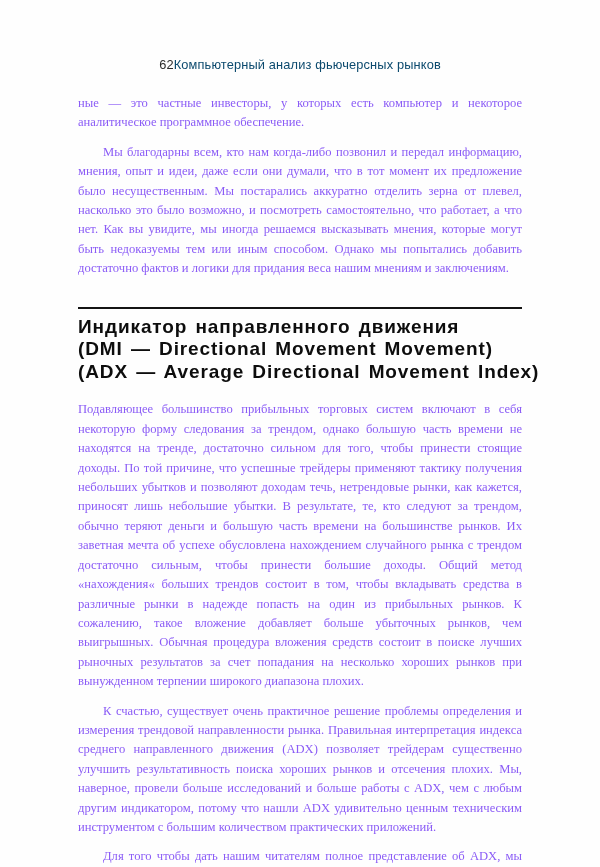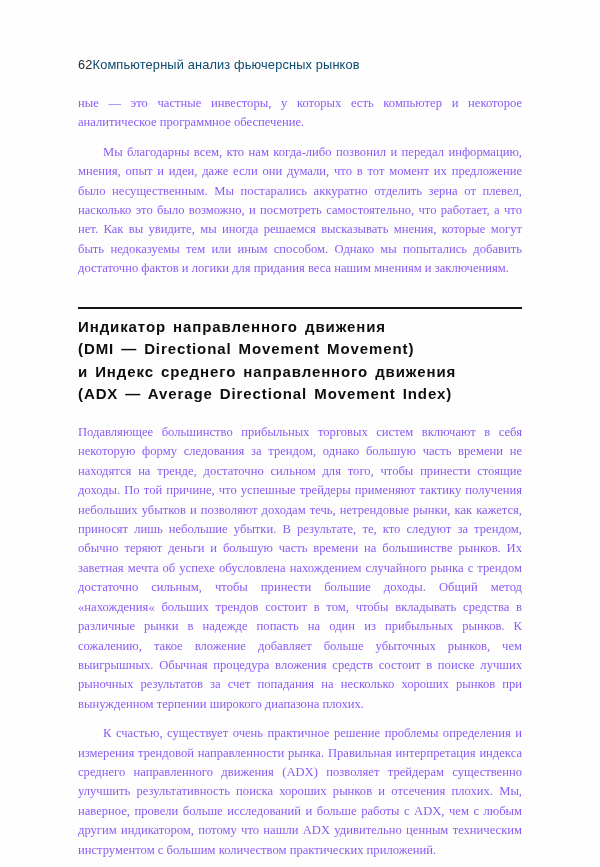--- a/index.html
+++ b/index.html
@@ -26,21 +26,21 @@
   }
 
   
   .running-head {
     position: absolute;
     left: 78px;
     top: 57px;
     width: 444px;
     display: flex;
     align-items: baseline;
-    justify-content: flex-start;
+    justify-content: center;
     font-family: "Liberation Sans", "DejaVu Sans", sans-serif;
     font-size: 12.8px;
     color: #2b2b2b;
     letter-spacing: 0.15px;
   }
   .folio {
     font-family: "Liberation Sans", "DejaVu Sans", sans-serif;
     font-size: 12.8px;
     color: #2b2b2b;
   }
@@ -83,21 +83,21 @@
   .section-rule {
     width: 444px;
     height: 2px;
     background: #141414;
     margin-bottom: 7px;
   }
   h2.section-title {
     margin: 0;
     font-family: "Liberation Sans", "DejaVu Sans", sans-serif;
     font-weight: bold;
-    font-size: 15px;
+    font-size: 19px;
     line-height: 22.6px;
     letter-spacing: 0.9px;
     color: #0d0d0d;
     word-spacing: 2px;
   }
   h2.section-title .ln {
     display: block;
     white-space: nowrap;
   }
 
@@ -120,21 +120,20 @@
     <div class="intro-block">
       <p class="body">ные — это частные инвесторы, у которых есть компьютер и некоторое аналитическое программное обеспечение.</p>
       <p class="body indent">Мы благодарны всем, кто нам когда-либо позвонил и передал информацию, мнения, опыт и идеи, даже если они думали, что в тот момент их предложение было несущественным. Мы постарались аккуратно отделить зерна от плевел, насколько это было возможно, и посмотреть самостоятельно, что работает, а что нет. Как вы увидите, мы иногда решаемся высказывать мнения, которые могут быть недоказуемы тем или иным способом. Однако мы попытались добавить достаточно фактов и логики для придания веса нашим мнениям и заключениям.</p>
     </div>
 
     <div class="section-block">
       <div class="section-rule"></div>
       <h2 class="section-title">
         <span class="ln">Индикатор направленного движения</span>
         <span class="ln">(DMI — Directional Movement Movement)</span>
-        <span class="ln">и Индекс среднего направленного движения</span>
         <span class="ln">(ADX — Average Directional Movement Index)</span>
       </h2>
     </div>
 
     <div class="after-heading">
       <p class="body">Подавляющее большинство прибыльных торговых систем включают в себя некоторую форму следования за трендом, однако большую часть времени не находятся на тренде, достаточно сильном для того, чтобы принести стоящие доходы. По той причине, что успешные трейдеры применяют тактику получения небольших убытков и позволяют доходам течь, нетрендовые рынки, как кажется, приносят лишь небольшие убытки. В результате, те, кто следуют за трендом, обычно теряют деньги и большую часть вре­мени на большинстве рынков. Их заветная мечта об успехе обусловлена нахождением случайного рынка с трендом достаточно сильным, чтобы принести большие доходы. Общий метод «нахождения« больших трендов состоит в том, чтобы вкладывать средства в различные рынки в надежде попасть на один из прибыльных рынков. К сожалению, такое вложение добавляет больше убыточных рынков, чем выигрышных. Обычная процедура вложения средств состоит в поиске лучших рыночных результатов за счет попадания на несколько хороших рынков при вынужденном терпении широкого диапазона плохих.</p>
       <p class="body indent">К счастью, существует очень практичное решение проблемы определения и измерения трендовой направленности рынка. Правильная интерпретация индекса среднего направленного движения (ADX) позволяет трейдерам существенно улучшить результативность поиска хороших рынков и отсечения плохих. Мы, наверное, провели больше исследований и больше работы с ADX, чем с любым другим индикатором, потому что нашли ADX удивительно ценным техническим инструментом с большим количеством практических приложений.</p>
       <p class="body indent">Для того чтобы дать нашим читателям полное представление об ADX, мы должны начать с основного объяснения индикатора направленности движения (DMI), который используется для получения ADX.</p>
     </div>
 

